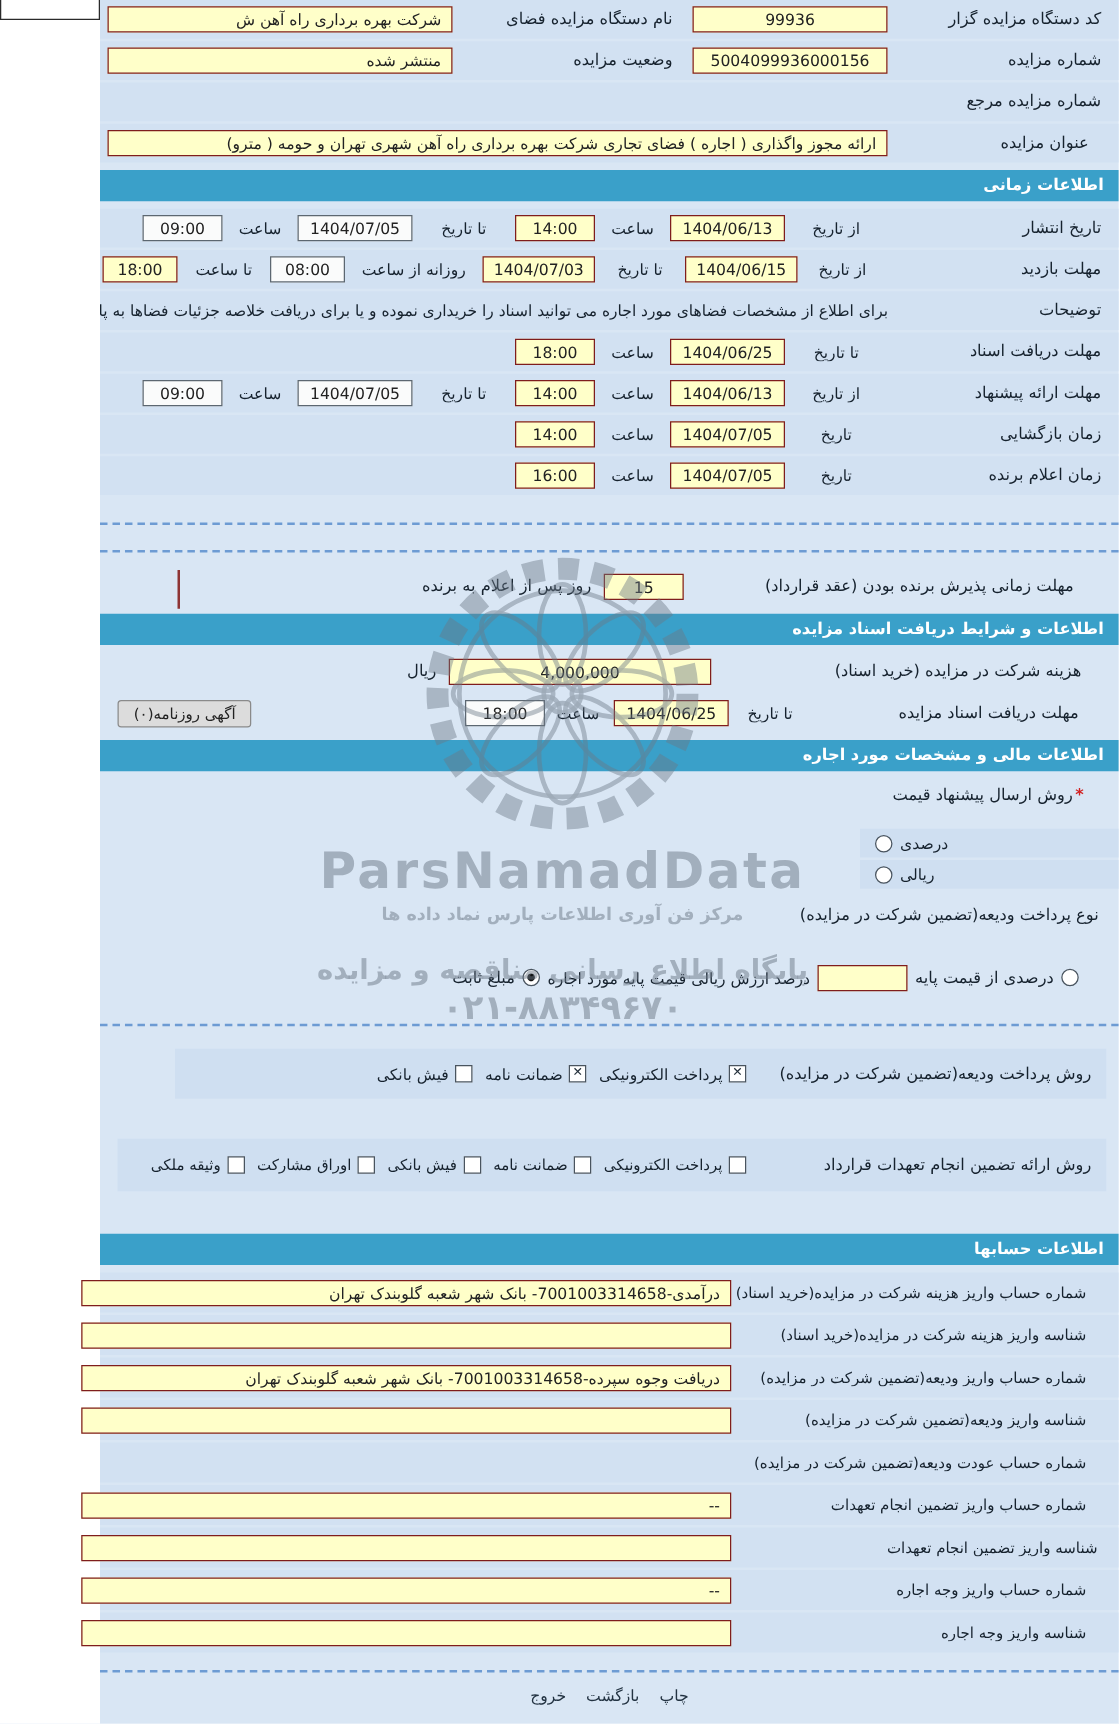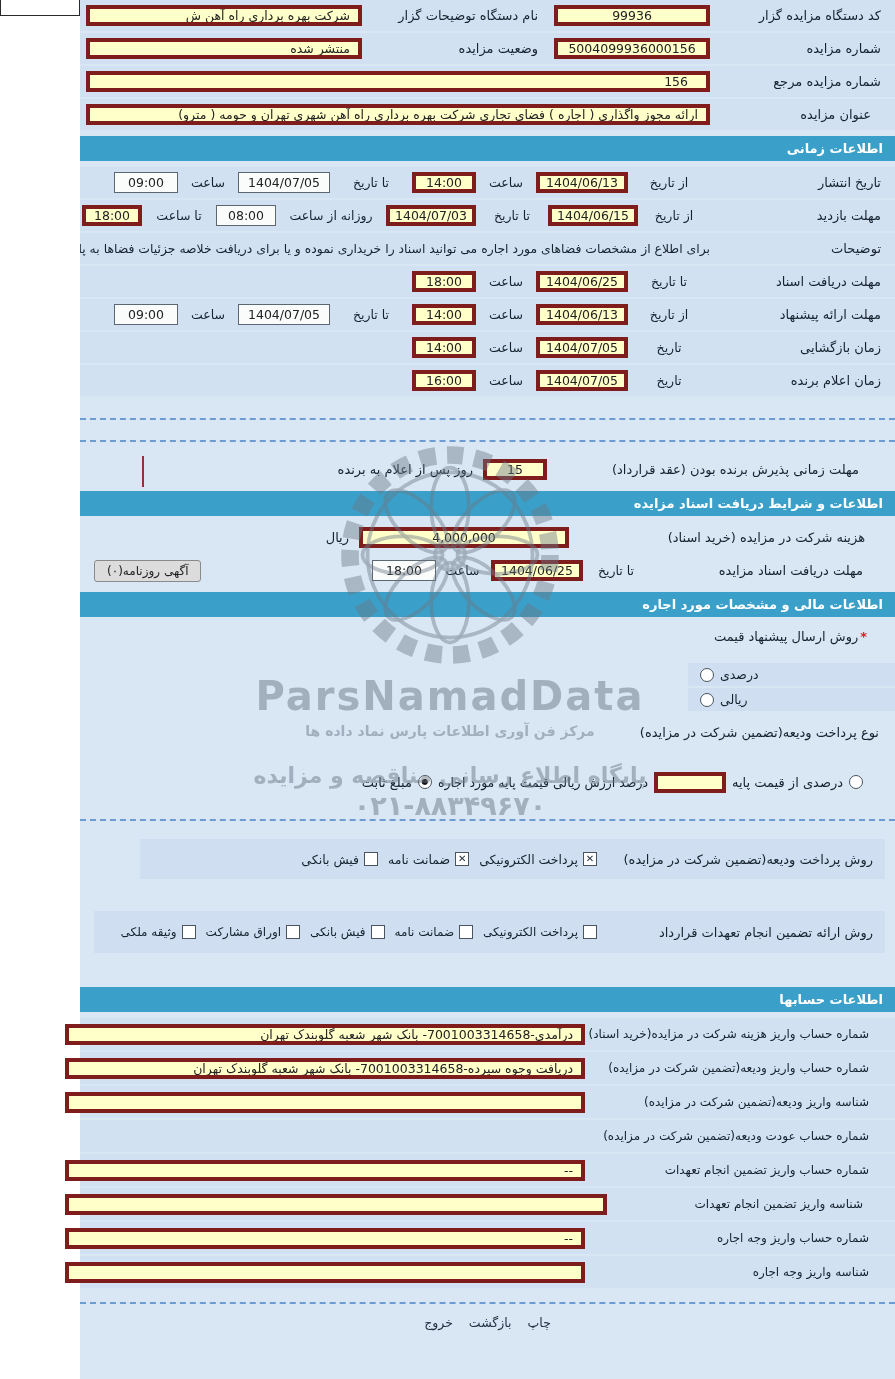--- a/index.html
+++ b/index.html
@@ -1,21 +1,21 @@
 <!DOCTYPE html>
 <html lang="fa" dir="rtl"><head>
 <meta charset="utf-8">
 <style>
 *{margin:0;padding:0;box-sizing:border-box;}
 html,body{width:895px;height:1379px;}
 body{position:relative;background:#ffffff;font-family:"DejaVu Sans",sans-serif;direction:rtl;font-size:13px;color:#16222e;overflow:hidden;}
 .page{position:absolute;top:0;right:0;width:815px;height:1379px;background:#d9e6f4;}
 .trow{display:flex;align-items:center;height:31px;margin-bottom:2px;background:#d2e1f2;}
 .cell-lbl{text-align:right;white-space:nowrap;overflow:hidden;flex:0 0 auto;}
-.yin{background:#ffffc9;border:4px solid #7f1d1d;height:21px;display:flex;align-items:center;justify-content:center;white-space:nowrap;overflow:hidden;font-size:12.5px;color:#222;flex:0 0 auto;}
+.yin{background:#ffffc9;border:1px solid #7f1d1d;height:21px;display:flex;align-items:center;justify-content:center;white-space:nowrap;overflow:hidden;font-size:12.5px;color:#222;flex:0 0 auto;}
 .win{background:#fafbfb;border:1px solid #5c6771;height:21px;display:flex;align-items:center;justify-content:center;white-space:nowrap;overflow:hidden;font-size:12.5px;color:#222;flex:0 0 auto;}
 .ralign{justify-content:flex-start;padding:0 8px;}
 .secbar{height:25px;background:#3aa0c9;color:#fff;font-weight:bold;display:flex;align-items:center;padding:0 12px;margin:6px 0;font-size:13px;}
 .timerow{gap:4px;}
 .sl{text-align:center;font-size:12.5px;white-space:nowrap;flex:0 0 auto;overflow:hidden;}
 .dash{border-top:2px dashed #6d9bd3;height:0;}
 .rdo{width:14px;height:14px;border:1px solid #49545f;border-radius:50%;background:#fff;display:inline-flex;align-items:center;justify-content:center;font-size:8px;line-height:1;color:#111;flex:0 0 auto;}
 .cbx{width:14px;height:14px;border:1px solid #49545f;background:#fff;display:inline-flex;align-items:center;justify-content:center;font-size:10px;line-height:1;color:#24303c;flex:0 0 auto;}
 .band{background:#cfdff1;display:flex;align-items:center;overflow:hidden;}
 .opt{display:flex;align-items:center;gap:5px;margin-left:10px;white-space:nowrap;font-size:12.5px;}
@@ -33,32 +33,31 @@
 .acl{font-size:12px;}
 </style>
 </head>
 <body>
 
 <div class="page">
 
   <div class="trow">
     <div class="cell-lbl" style="width:185px;padding:0 14px 0 4px;">کد دستگاه مزایده گزار</div>
     <div class="yin" style="width:156px;">99936</div>
-    <div class="cell-lbl" style="width:180px;padding:0 10px 0 4px;margin-right:6px;">نام دستگاه توضیحات گزار</div>
+    <div class="cell-lbl" style="width:180px;padding:0 10px 0 4px;margin-right:6px;">نام دستگاه مزایده فضای</div>
     <div class="yin ralign" style="width:276px;margin-right:6px;">شرکت بهره برداری راه آهن ش</div>
   </div>
   <div class="trow">
     <div class="cell-lbl" style="width:185px;padding:0 14px 0 4px;">شماره مزایده</div>
     <div class="yin" style="width:156px;">5004099936000156</div>
     <div class="cell-lbl" style="width:180px;padding:0 10px 0 4px;margin-right:6px;">وضعیت مزایده</div>
     <div class="yin ralign" style="width:276px;margin-right:6px;">منتشر شده</div>
   </div>
   <div class="trow">
     <div class="cell-lbl" style="width:185px;padding:0 14px 0 4px;">شماره مزایده مرجع</div>
-    <div class="yin" style="width:624px;justify-content:flex-start;padding:0 18px;">156</div>
   </div>
   <div class="trow">
     <div class="cell-lbl" style="width:185px;padding:0 24px 0 4px;">عنوان مزایده</div>
     <div class="yin" style="width:624px;justify-content:flex-start;padding:0 8px;">ارائه مجوز واگذاری ( اجاره ) فضای تجاری شرکت بهره برداری راه آهن شهری تهران و حومه ( مترو)</div>
   </div>
 
   <div class="secbar">اطلاعات زمانی</div>
 
   <div class="trow timerow">
     <div class="cell-lbl" style="width:185px;padding:0 14px 0 0;">تاریخ انتشار</div>
@@ -230,36 +229,40 @@
     </div>
   </div>
 
   <div class="secbar" style="margin-top:34px;">اطلاعات حسابها</div>
 
   <div class="trow" style="height:32px">
     <div class="cell-lbl acl" style="width:310px;padding:0 26px 0 4px;">شماره حساب واریز هزینه شرکت در مزایده(خرید اسناد)</div>
     <div class="yin ralign" style="flex:1;margin-left:-15px;">درآمدی-7001003314658- بانک شهر شعبه گلوبندک تهران</div>
   </div>
   <div class="trow" style="height:32px">
+    <div class="cell-lbl acl" style="width:310px;padding:0 26px 0 4px;">شناسه واریز هزینه شرکت در مزایده(خرید اسناد)</div>
+    <div class="yin ralign" style="flex:1;margin-left:-15px;"></div>
+  </div>
+  <div class="trow" style="height:32px">
     <div class="cell-lbl acl" style="width:310px;padding:0 26px 0 4px;">شماره حساب واریز ودیعه(تضمین شرکت در مزایده)</div>
     <div class="yin ralign" style="flex:1;margin-left:-15px;">دریافت وجوه سپرده-7001003314658- بانک شهر شعبه گلوبندک تهران</div>
   </div>
   <div class="trow" style="height:32px">
     <div class="cell-lbl acl" style="width:310px;padding:0 26px 0 4px;">شناسه واریز ودیعه(تضمین شرکت در مزایده)</div>
     <div class="yin ralign" style="flex:1;margin-left:-15px;"></div>
   </div>
   <div class="trow" style="height:32px">
     <div class="cell-lbl acl" style="width:310px;padding:0 26px 0 4px;">شماره حساب عودت ودیعه(تضمین شرکت در مزایده)</div>
   </div>
   <div class="trow" style="height:32px">
     <div class="cell-lbl acl" style="width:310px;padding:0 26px 0 4px;">شماره حساب واریز تضمین انجام تعهدات</div>
     <div class="yin ralign" style="flex:1;margin-left:-15px;">--</div>
   </div>
   <div class="trow" style="height:32px">
-    <div class="cell-lbl acl" style="width:288px;padding:0 32px 0 4px;">شناسه واریز تضمین انجام تعهدات</div>
+    <div class="cell-lbl acl" style="width:310px;padding:0 17px 0 4px;">شناسه واریز تضمین انجام تعهدات</div>
     <div class="yin ralign" style="flex:1;margin-left:-15px;"></div>
   </div>
   <div class="trow" style="height:32px">
     <div class="cell-lbl acl" style="width:310px;padding:0 26px 0 4px;">شماره حساب واریز وجه اجاره</div>
     <div class="yin ralign" style="flex:1;margin-left:-15px;">--</div>
   </div>
   <div class="trow" style="height:32px">
     <div class="cell-lbl acl" style="width:310px;padding:0 26px 0 4px;">شناسه واریز وجه اجاره</div>
     <div class="yin ralign" style="flex:1;margin-left:-15px;"></div>
   </div>

